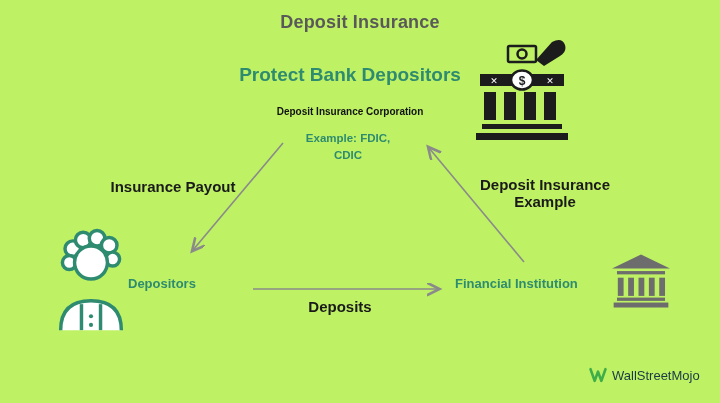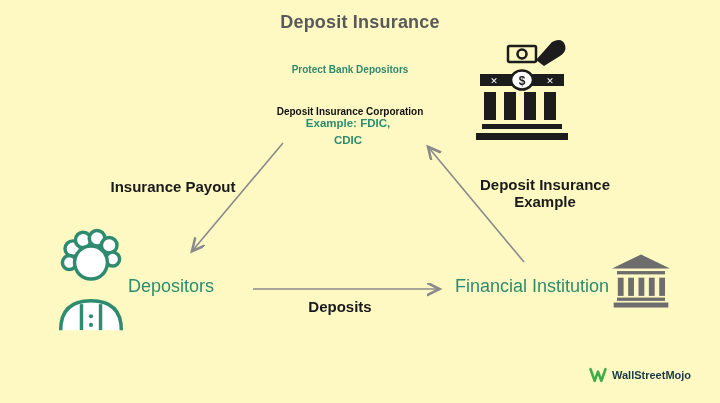--- a/index.html
+++ b/index.html
@@ -1,41 +1,41 @@
 <!DOCTYPE html>
 <html><head>
 <meta charset="utf-8">
 <style>
   html,body{margin:0;padding:0;background:#ffffff;}
   body{font-family:"Liberation Sans", sans-serif;}
-  #canvas{position:relative;width:720px;height:403px;background:#fef9c3;overflow:hidden;}
+  #canvas{position:relative;width:720px;height:403px;background:#bef264;overflow:hidden;}
   .abs{position:absolute;}
   .ctr{text-align:center;}
   .title{font-size:18px;font-weight:bold;color:#595959;letter-spacing:.2px;}
-  .subtitle{font-size:10px;font-weight:bold;color:#2e8b6f;}
+  .subtitle{font-size:19px;font-weight:bold;color:#2e8b6f;}
   .corp{font-size:10px;font-weight:bold;color:#121212;}
   .example{font-size:11.5px;font-weight:bold;color:#2e8b6f;line-height:17px;}
   .arrowlabel{font-size:15px;font-weight:bold;color:#1a1a1a;line-height:17px;}
-  .node{font-size:18px;font-weight:normal;color:#2e8b6f;}
+  .node{font-size:13px;font-weight:bold;color:#2e8b6f;}
   .logo{display:flex;align-items:center;gap:4px;}
-  .logo-text{font-size:11px;font-weight:bold;color:#173a46;}
+  .logo-text{font-size:13px;font-weight:normal;color:#173a46;}
   svg{display:block;}
 </style>
 </head>
 <body>
 
 <div id="canvas">
 
   <div class="abs ctr title" style="left:0;top:12px;width:720px;">Deposit Insurance</div>
 
   <div class="abs ctr subtitle" style="left:150px;top:64px;width:400px;">Protect Bank Depositors</div>
 
   <div class="abs ctr corp" style="left:130px;top:106px;width:440px;">Deposit Insurance Corporation</div>
 
-  <div class="abs ctr example" style="left:248px;top:115px;width:200px;">
+  <div class="abs ctr example" style="left:248px;top:130px;width:200px;">
     <div>Example: FDIC,</div>
     <div>CDIC</div>
   </div>
 
   <svg class="abs" style="left:0;top:0;" width="720" height="403" viewBox="0 0 720 403">
     <defs>
       <marker id="ah" markerWidth="10" markerHeight="10" refX="7" refY="4" orient="auto">
         <path d="M0,0 L8,4 L0,8" fill="none" stroke="#8a8a8a" stroke-width="1.6"></path>
       </marker>
     </defs>

